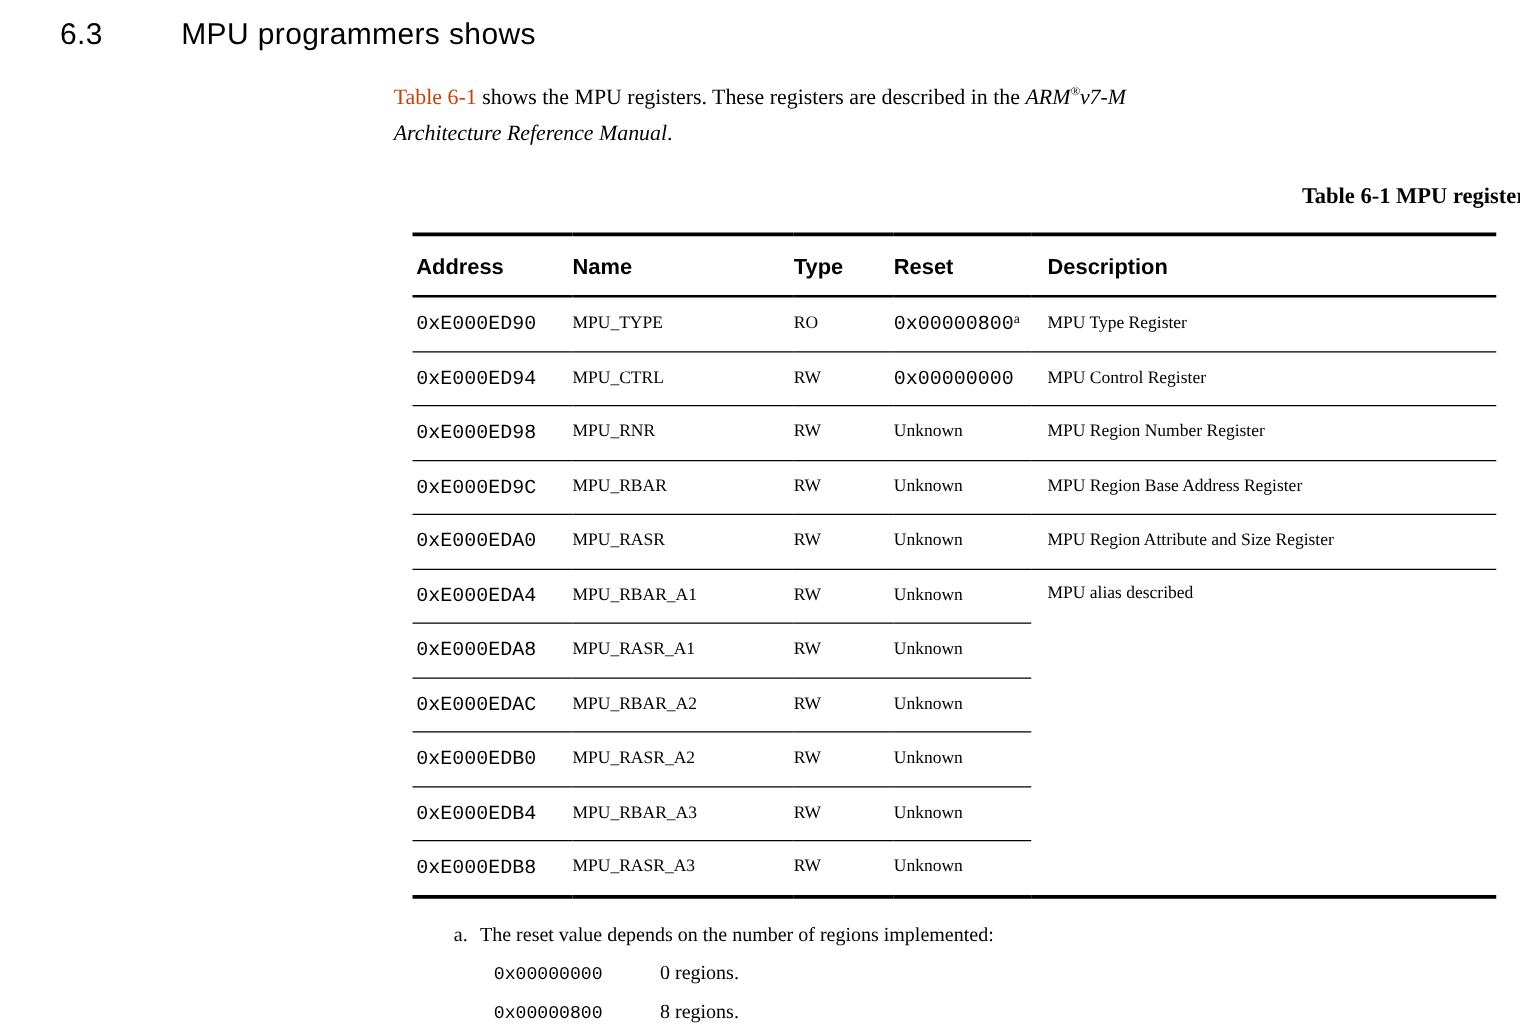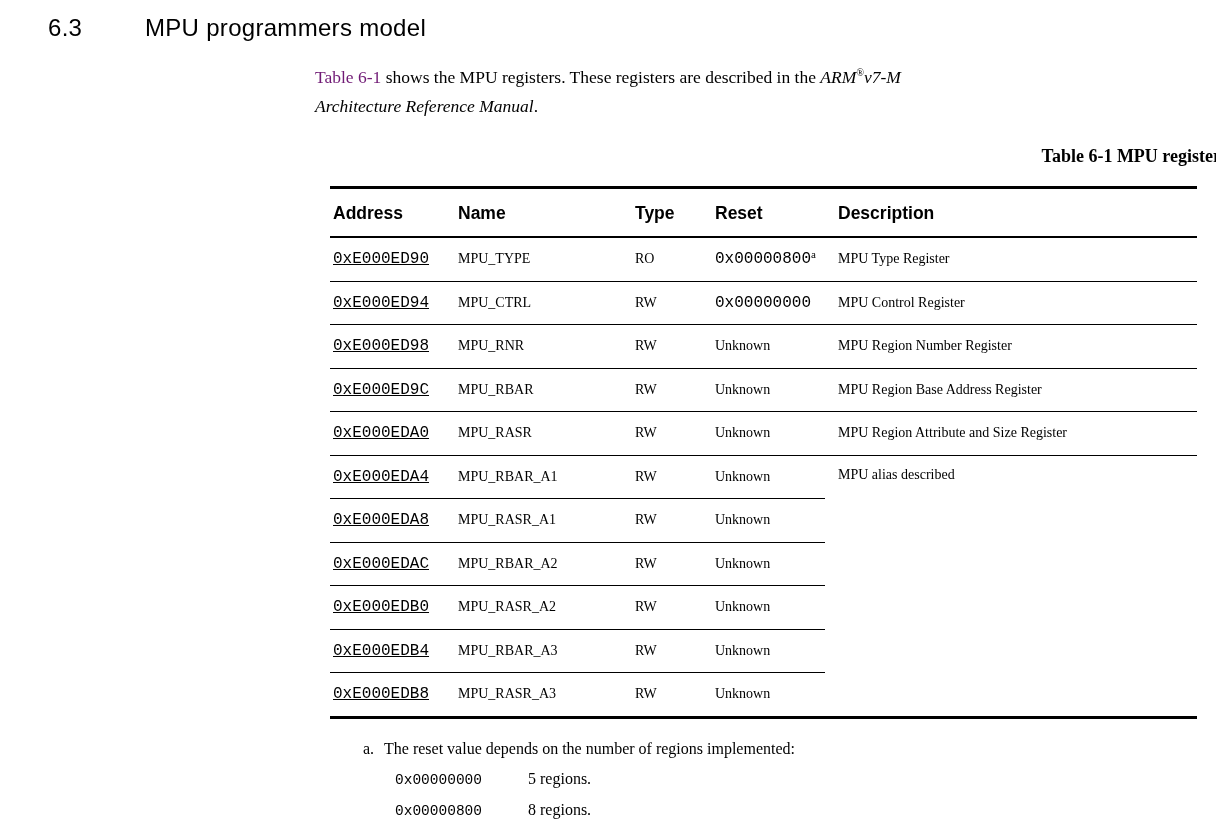--- a/index.html
+++ b/index.html
@@ -15,21 +15,21 @@
     font-family:"Liberation Sans", sans-serif; font-weight:normal;
     font-size:24px; letter-spacing:0.3px; line-height:30px;
   }
   #heading .num { width:97px; }
 
   
   #para {
     left:315px; top:63px; width:634px;
     font-size:17.5px; line-height:29px;
   }
-  .seg-link { color:#701a75; cursor:pointer; }
+  .seg-link { color:#c2410c; cursor:pointer; }
   .seg-italic { font-style:italic;text-align:right; }
   sup.reg-sup { font-size:10px; line-height:0; vertical-align:7px; }
 
   
   #caption {
     left:728px; top:146px; width:500px; text-align:right;
     font-family:Liberation Serif, serif; font-weight:bold; font-size:18px;
   }
 
   
@@ -41,42 +41,42 @@
   #mpu-table th {
     font-family:"Liberation Sans", sans-serif; font-weight:bold;
     font-size:17.5px; text-align:left; vertical-align:middle;
     border-bottom:2px solid #000; padding:14px 0 12px 0;
   }
   #mpu-table th:first-child { padding-left:3px;margin-left:32px; }
   #mpu-table td {
     font-size:14px; height:42.5px; padding:0; vertical-align:middle;
     border-bottom:1.5px solid #000;
   }
-  #mpu-table td.addr { padding-left:3px;text-decoration:underline; }
+  #mpu-table td.addr { padding-left:3px; }
   #mpu-table td.mono { font-family:"Liberation Mono", monospace; font-size:16px; }
   #mpu-table th.desc, #mpu-table td.desc { padding-left:13px; }
   #mpu-table tr.last td { border-bottom:none; }
   #mpu-table td.desc-merged { vertical-align:top; padding-top:11px; border-bottom:none; }
   sup.fnref { font-family:"Liberation Serif", serif; font-size:11px; line-height:0; vertical-align:5px; }
 
   
   #footnote { left:363px; top:734px; font-size:16px; line-height:30px; }
   .fn-marker { display:inline-block; width:21px; }
   .fn-items { margin-left:32px; }
   .fn-value {
     display:inline-block; width:133px;
     font-family:"Liberation Mono", monospace; font-size:14.5px;
   }
 </style>
 </head>
 <body>
 
 <div id="heading" class="abs">
   <span class="num">6.3</span>
-  <span>MPU programmers model</span>
+  <span>MPU programmers shows</span>
 </div>
 
 <div id="para" class="abs"><span class="seg-link">Table 6-1</span><span> shows the MPU registers. These registers are described in the </span><span class="seg-italic">ARM</span><sup class="reg-sup seg-italic">®</sup><span class="seg-italic">v7-M Architecture Reference Manual</span><span>.</span></div>
 
 <div id="caption" class="abs">Table 6-1 MPU registers</div>
 
 <table id="mpu-table" class="abs">
   <colgroup>
     <col style="width:128px">
       <col style="width:177px">
@@ -167,16 +167,16 @@
         <td class="">Unknown</td>
       </tr>
     </tbody>
 </table>
 
 <div id="footnote" class="abs">
   <div>
     <span class="fn-marker">a.</span><span>The reset value depends on the number of regions implemented:</span>
   </div>
   <div class="fn-items">
-      <div><span class="fn-value">0x00000000</span><span>5 regions.</span></div>
+      <div><span class="fn-value">0x00000000</span><span>0 regions.</span></div>
       <div><span class="fn-value">0x00000800</span><span>8 regions.</span></div>
     </div>
 </div>
 
 </body></html>

